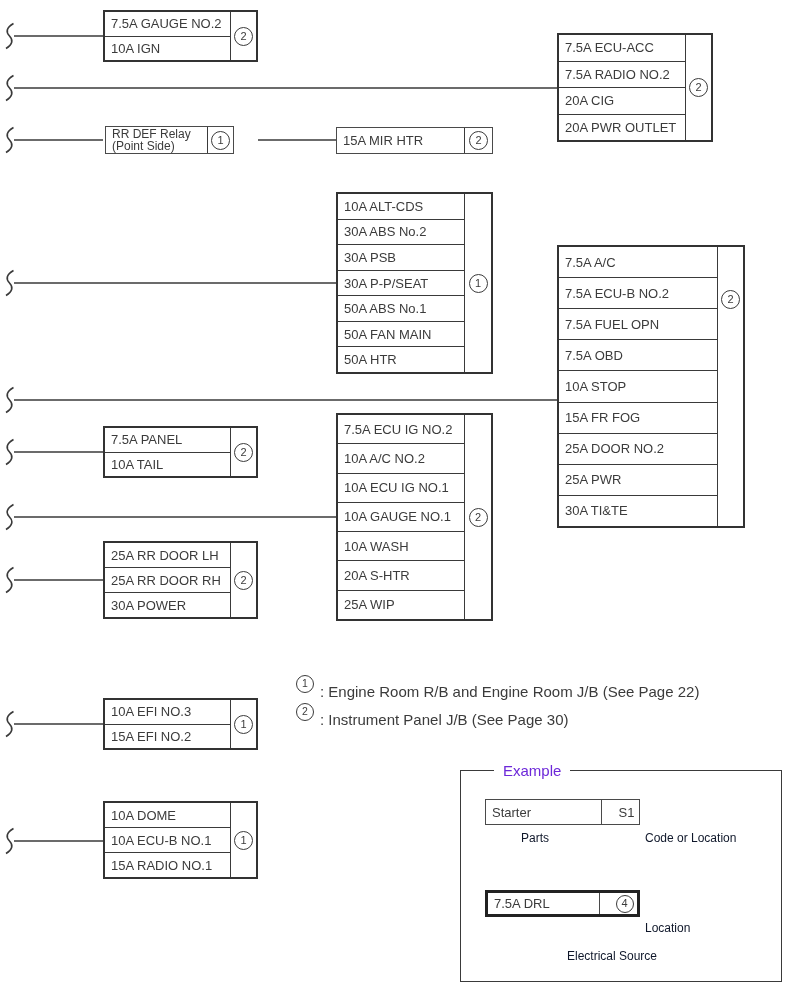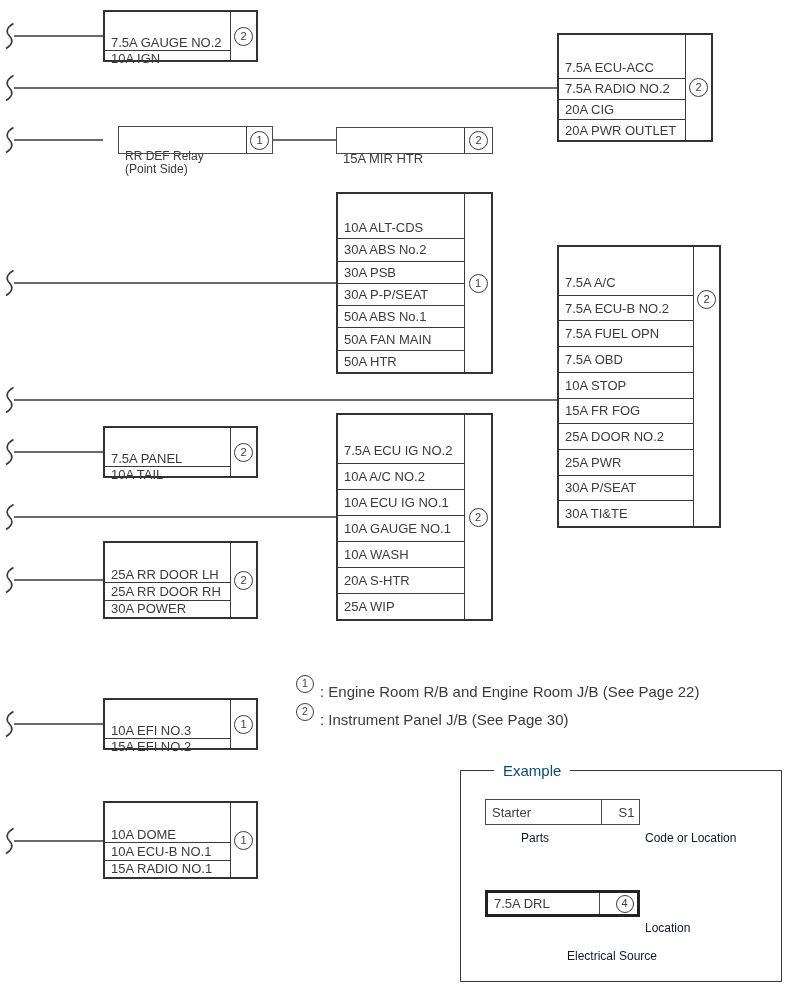--- a/index.html
+++ b/index.html
@@ -5,38 +5,38 @@
   html,body{margin:0;padding:0;background:#fff;}
   .stage{
     position:relative;width:787px;height:991px;background:#fff;overflow:hidden;
     font-family:"Liberation Sans","DejaVu Sans",sans-serif;color:#3b3b3b;
   }
   .overlay{position:absolute;left:0;top:0;pointer-events:none;}
   .fusebox{position:absolute;display:flex;background:#fff;box-sizing:border-box;}
   .fusebox.thick{border:2px solid #333;}
   .fusebox.thin{border:1px solid #4a4a4a;}
   .fusebox.xthick{border:3px solid #222;}
-  .rows{flex:1;display:flex;flex-direction:column;min-width:0;margin-top:23px;}
+  .rows{flex:1;display:flex;flex-direction:column;min-width:0;}
   .row{flex:1;display:flex;align-items:center;padding-left:6px;font-size:13px;
        border-bottom:1px solid #3a3a3a;white-space:nowrap;color:#3b3b3b;}
   .row:last-child{border-bottom:none;}
   .row.twoline{flex-direction:column;align-items:flex-start;justify-content:center;
        font-size:12px;line-height:12.5px;}
   .loc{width:25px;border-left:1px solid #3a3a3a;display:flex;align-items:center;
        justify-content:center;flex:none;}
   .circ{width:17px;height:17px;border:1.2px solid #3b3b3b;border-radius:50%;
        display:inline-flex;align-items:center;justify-content:center;
        font-size:11px;line-height:1;flex:none;color:#3b3b3b;background:#fff;}
   .circ.c16{width:16px;height:16px;font-size:10.5px;}
   .legend-row{position:absolute;display:flex;align-items:center;gap:6px;height:17px;}
   .legend-text{font-size:15px;white-space:nowrap;color:#3b3b3b;margin-top:16px;}
   .example-box{position:absolute;left:460px;top:770px;width:322px;height:212px;
        border:1.5px solid #3a3a3a;box-sizing:border-box;background:#fff;}
   .example-title{position:absolute;left:494px;top:762px;background:#fff;
-       padding:0 9px;font-size:15px;color:#0c4a6e;}
+       padding:0 9px;font-size:15px;color:#6d28d9;}
   .callout-label{position:absolute;font-size:12px;white-space:nowrap;color:#0f172a;}
   .cell{display:flex;align-items:center;padding-left:6px;font-size:13px;flex:1;min-width:0;}
   .cell.code{flex:none;width:25px;border-left:1px solid #4a4a4a;justify-content:center;padding-left:12px;}
 </style>
 </head>
 <body>
 
 <div class="stage">
 
   <svg class="overlay" width="787" height="991" viewBox="0 0 787 991">
@@ -103,21 +103,21 @@
         </div>
       <div class="row">
           <span>20A PWR OUTLET</span>
         </div>
     </div>
     <div class="loc">
       <span class="circ">2</span>
     </div>
   </div>
 
-  <div class="fusebox thin" style="left:118px;top:126px;width:155px;height:28px">
+  <div class="fusebox thin" style="left:105px;top:126px;width:129px;height:28px">
     <div class="rows">
       <div class="row twoline">
         <span>RR DEF Relay</span>
         <span>(Point Side)</span>
       </div>
     </div>
     <div class="loc">
       <span class="circ">1</span>
     </div>
   </div>
@@ -155,21 +155,21 @@
         </div>
       <div class="row">
           <span>50A HTR</span>
         </div>
     </div>
     <div class="loc" style="width:26px">
       <span class="circ">1</span>
     </div>
   </div>
 
-  <div class="fusebox thick" style="left:557px;top:245px;width:164px;height:283px">
+  <div class="fusebox thick" style="left:557px;top:245px;width:188px;height:283px">
     <div class="rows">
       <div class="row">
           <span>7.5A A/C</span>
         </div>
       <div class="row">
           <span>7.5A ECU-B NO.2</span>
         </div>
       <div class="row">
           <span>7.5A FUEL OPN</span>
         </div>
@@ -180,23 +180,20 @@
           <span>10A STOP</span>
         </div>
       <div class="row">
           <span>15A FR FOG</span>
         </div>
       <div class="row">
           <span>25A DOOR NO.2</span>
         </div>
       <div class="row">
           <span>25A PWR</span>
-        </div>
-      <div class="row">
-          <span>30A P/SEAT</span>
         </div>
       <div class="row">
           <span>30A TI&amp;TE</span>
         </div>
     </div>
     <div class="loc">
       <span class="circ" style="position:relative;top:-87px">2</span>
     </div>
   </div>
 

